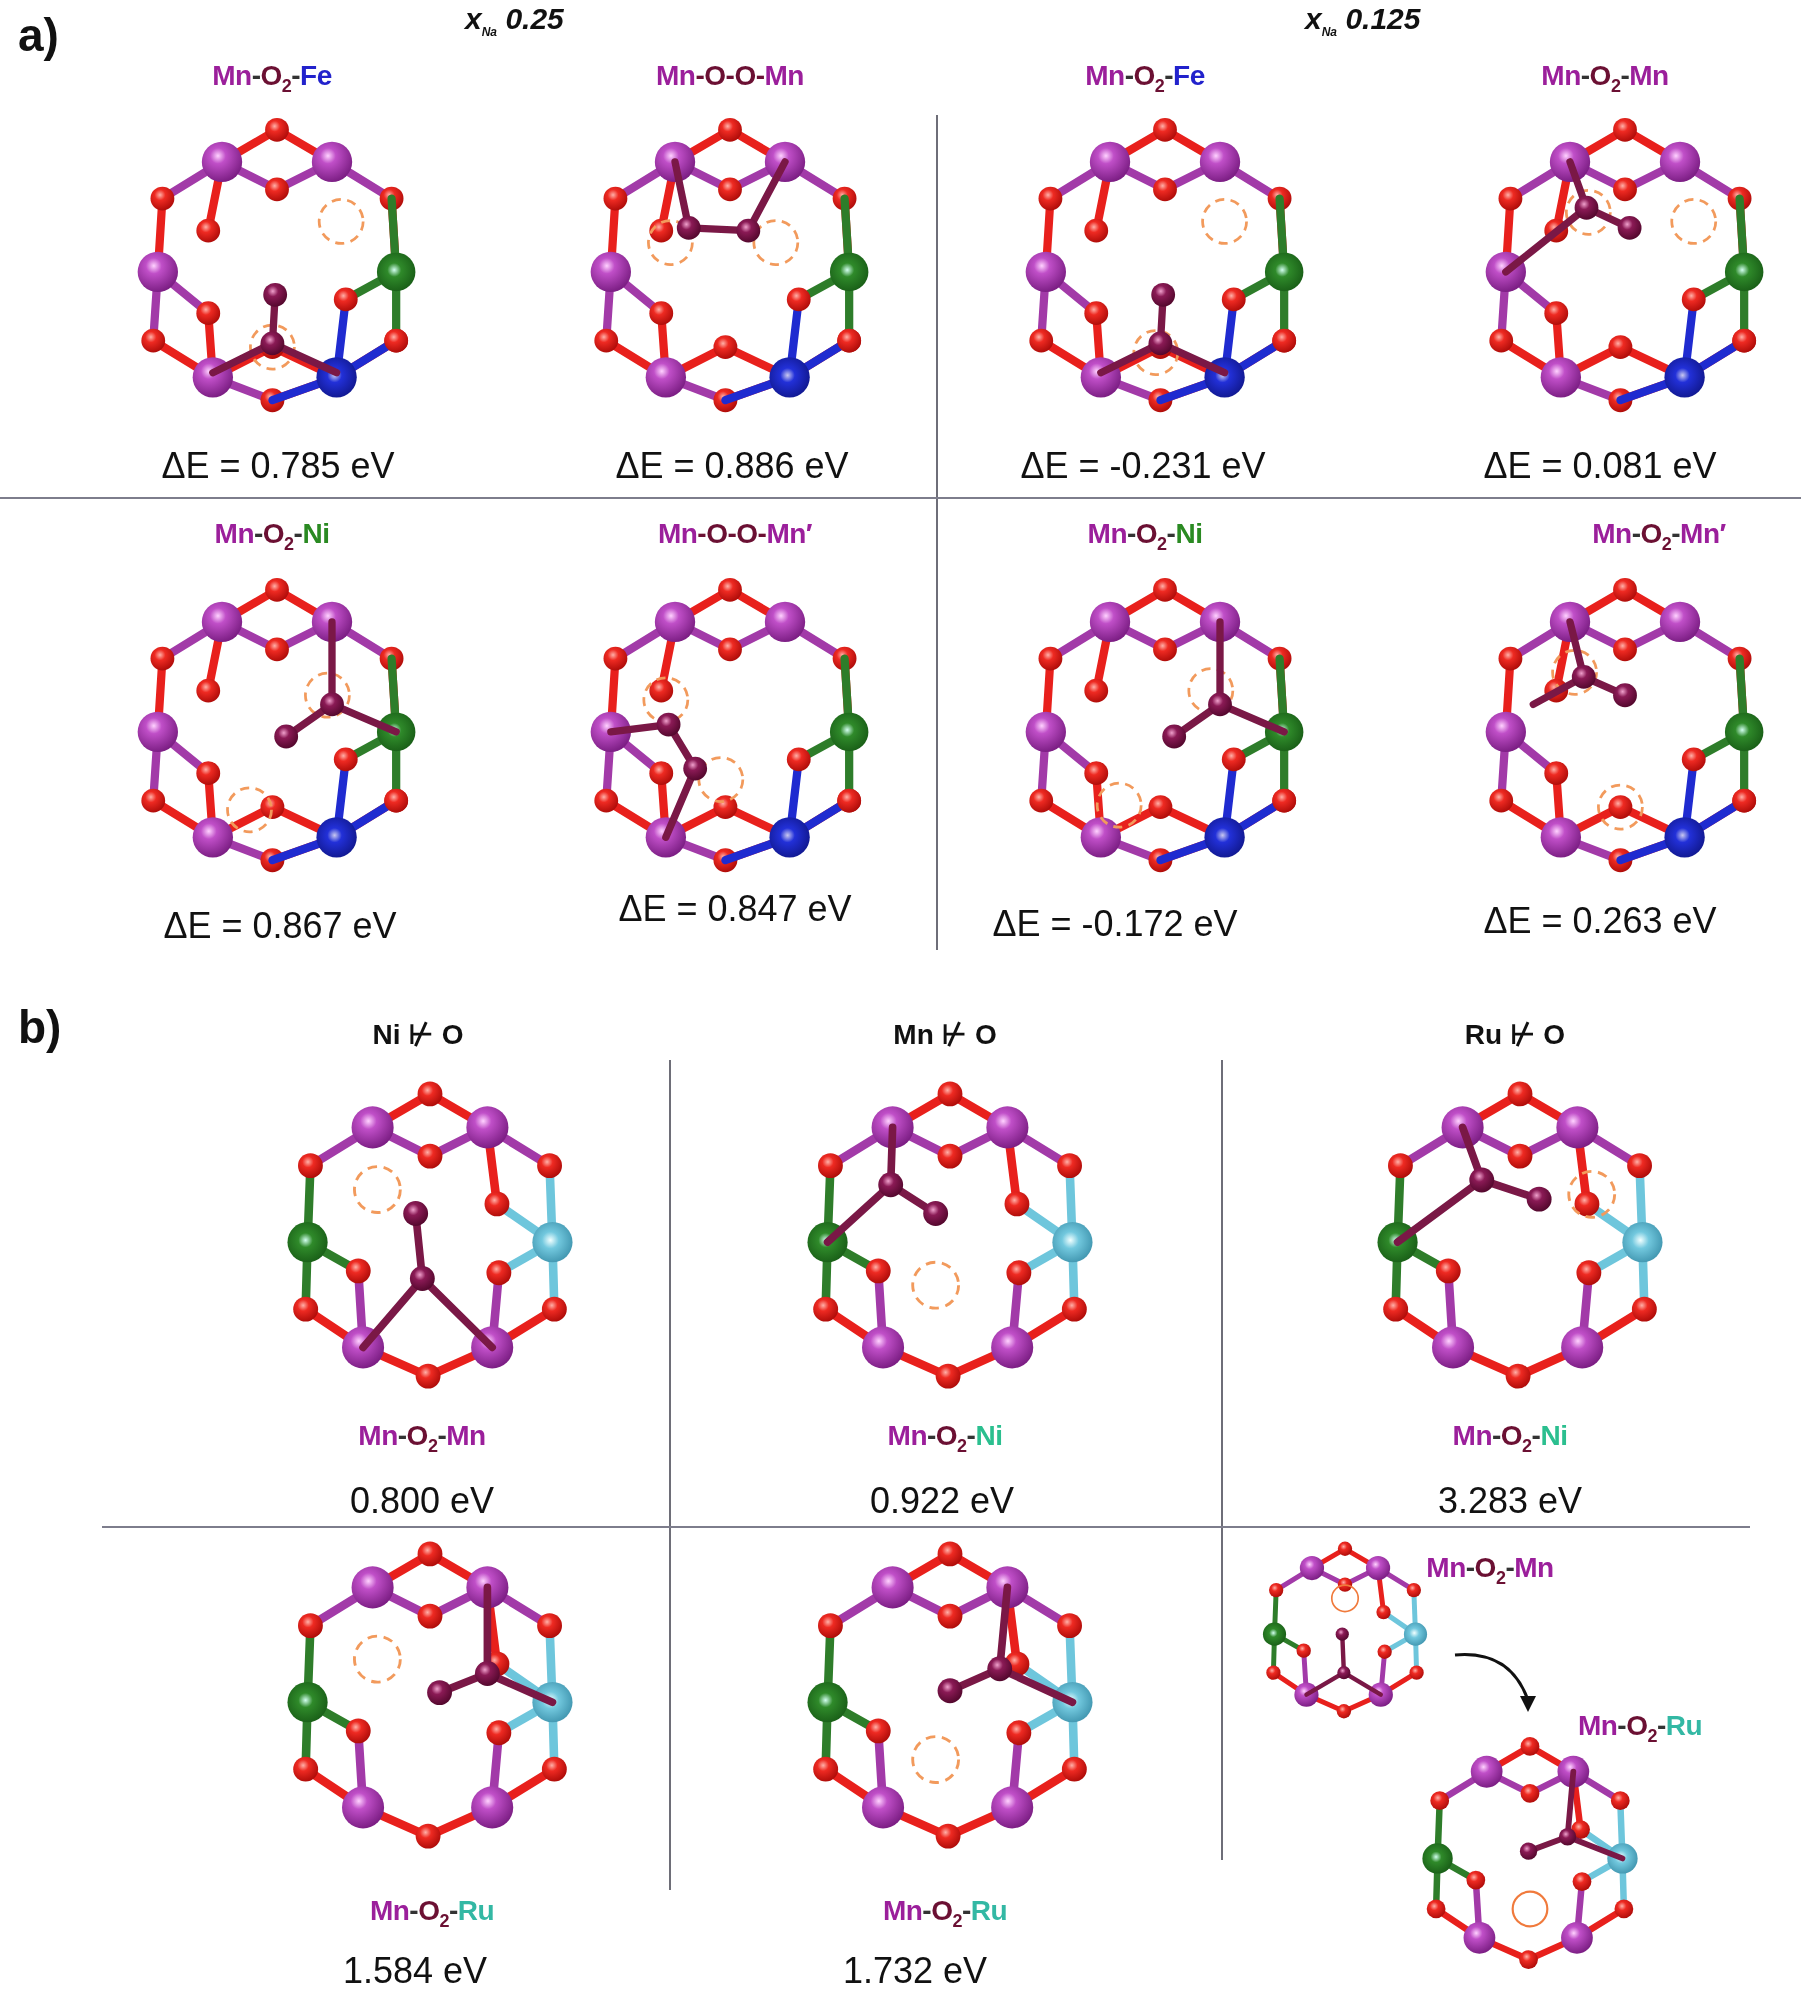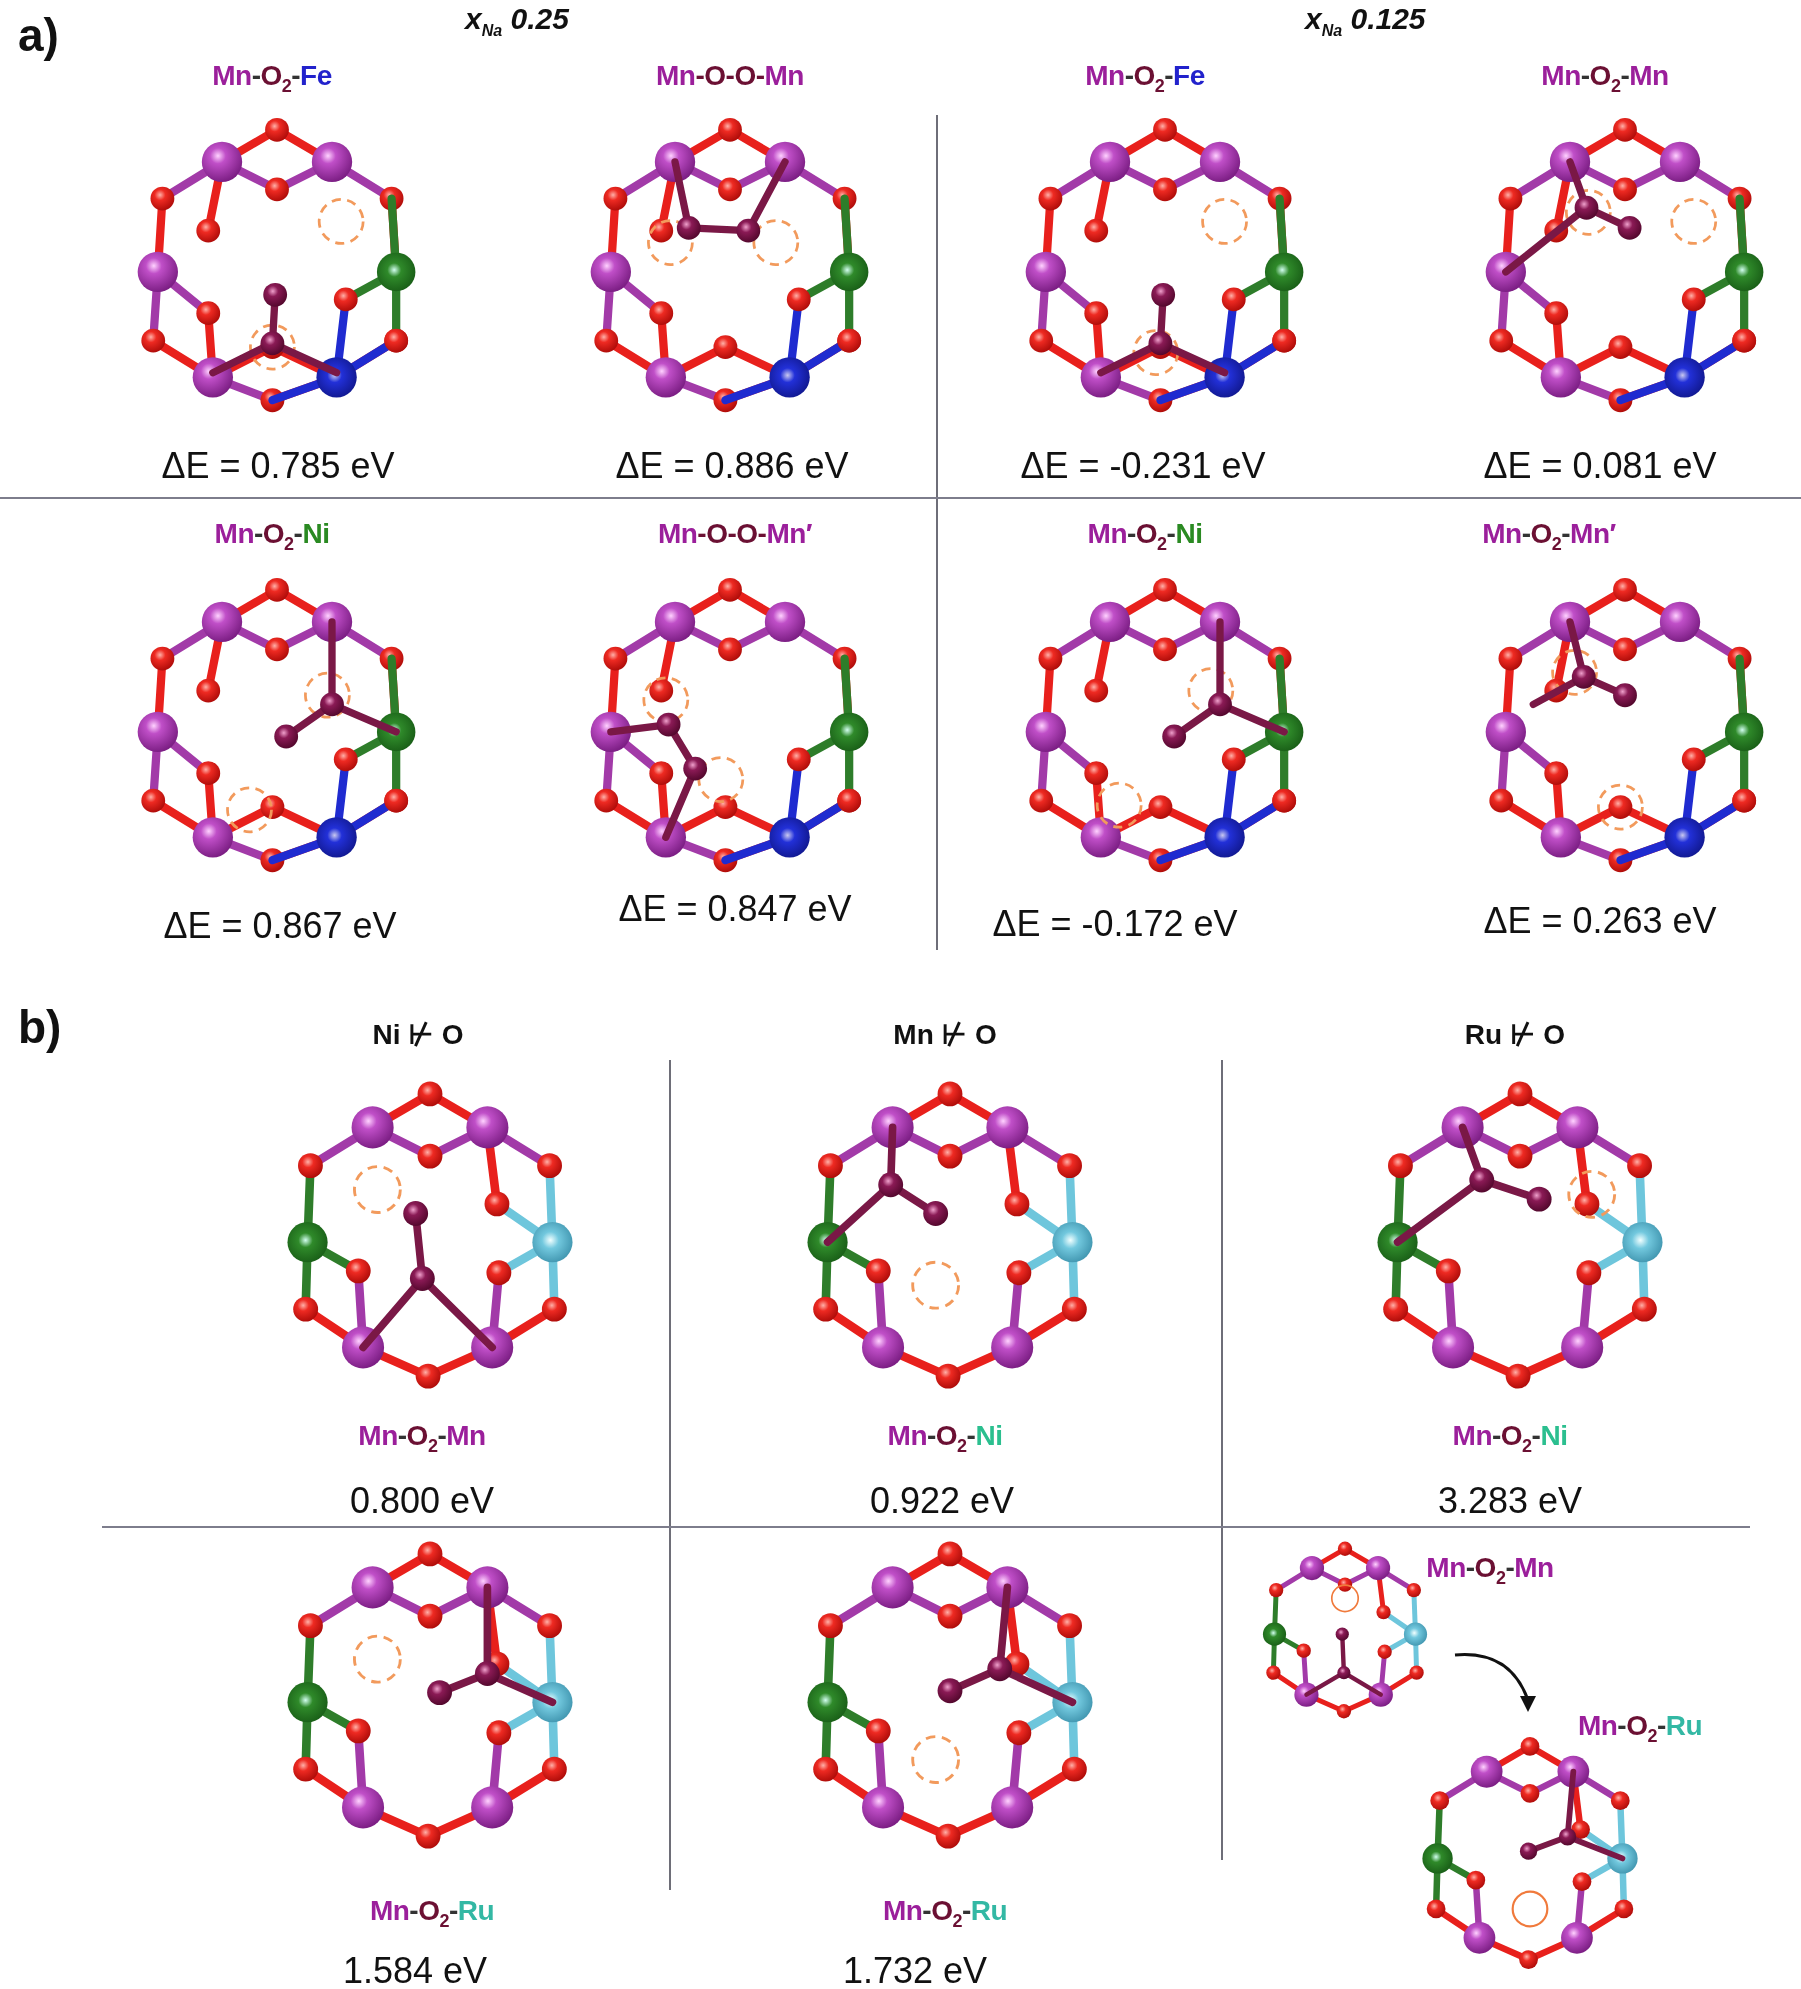--- a/index.html
+++ b/index.html
@@ -1,21 +1,21 @@
 <!DOCTYPE html>
 <html><head>
 <meta charset="utf-8">
 <style>
   html, body { margin:0; padding:0; background:#ffffff; }
   body { width:1801px; height:1989px; position:relative; overflow:hidden;
          font-family: "Liberation Sans", "DejaVu Sans", sans-serif; }
   .abs { position:absolute; }
   .panel-label { font-weight:bold; font-size:46px; color:#111; }
   .conc { font-weight:bold; font-style:italic; font-size:30px; color:#111; white-space:nowrap; }
-  .conc sub { font-size:16px;font-style:italic; }
+  .conc sub { font-size:12px;font-style:italic; }
   .title { font-weight:bold; font-size:28px; white-space:nowrap; text-align:center; transform:translateX(-50%); letter-spacing:-0.5px; }
   .title sub { font-size:18px; }
   .energy { font-size:36px; color:#111; white-space:nowrap; transform:translateX(-50%); }
   .hline { position:absolute; height:2px; background:#7d7d8c; }
   .vline { position:absolute; width:2px; background:#6e6e78; }
   .struct { position:absolute; }
   .noto { font-weight:bold; font-size:28px; color:#111; white-space:nowrap; transform:translateX(-50%); }
   .c-mn { color:#9b1f9b; }
   .c-o  { color:#6b1033; }
   .c-fe { color:#2222cc; }
@@ -260,21 +260,21 @@
 
 <div class="abs title" style="left:272px; top:518px;">
   <span class="c-mn">Mn</span><span class="c-dash">-</span><span class="c-o">O</span><sub class="c-o">2</sub><span class="c-dash">-</span><span class="c-ni">Ni</span>
 </div>
 <div class="abs title" style="left:735px; top:518px;">
   <span class="c-mn">Mn</span><span class="c-o">-</span><span class="c-o">O</span><span class="c-o">-</span><span class="c-o">O</span><span class="c-o">-</span><span class="c-mn">Mn</span><span class="c-mn">′</span>
 </div>
 <div class="abs title" style="left:1145px; top:518px;">
   <span class="c-mn">Mn</span><span class="c-dash">-</span><span class="c-o">O</span><sub class="c-o">2</sub><span class="c-dash">-</span><span class="c-ni">Ni</span>
 </div>
-<div class="abs title" style="left:1549px; top:518px;text-align:center;">
+<div class="abs title" style="left:1659px; top:518px;text-align:center;">
   <span class="c-mn">Mn</span><span class="c-dash">-</span><span class="c-o">O</span><sub class="c-o">2</sub><span class="c-dash">-</span><span class="c-mn">Mn</span><span class="c-mn">′</span>
 </div>
 
 <svg class="struct" style="left:112px; top:560px;" width="330" height="330" viewBox="0 0 360 345">
   <use href="#frameA"></use>
   <use href="#vac" x="235" y="140"></use>
   <use href="#vac" x="150" y="265"></use>
   <g stroke="#7a1846" stroke-width="8" stroke-linecap="round">
     <line x1="240" y1="60" x2="240" y2="150"></line>
     <line x1="240" y1="150" x2="190" y2="185"></line>

